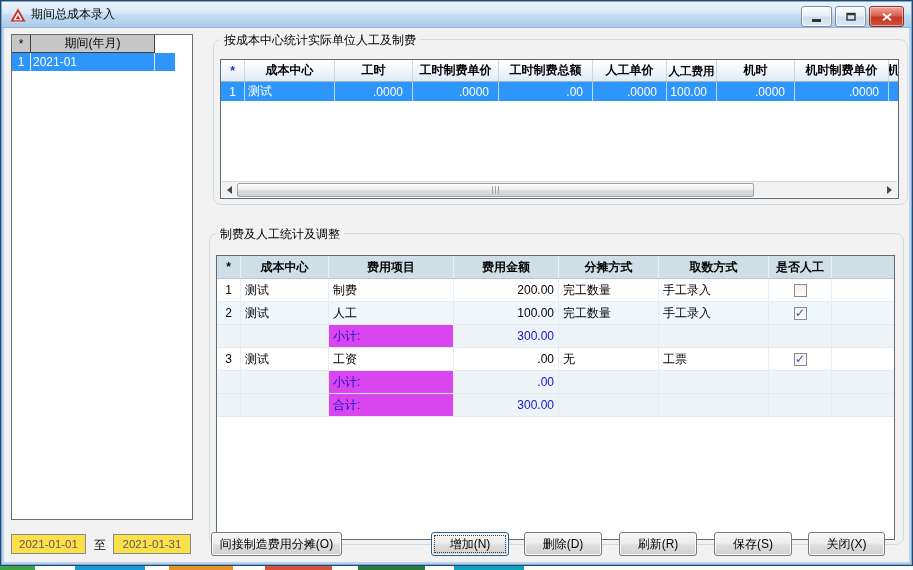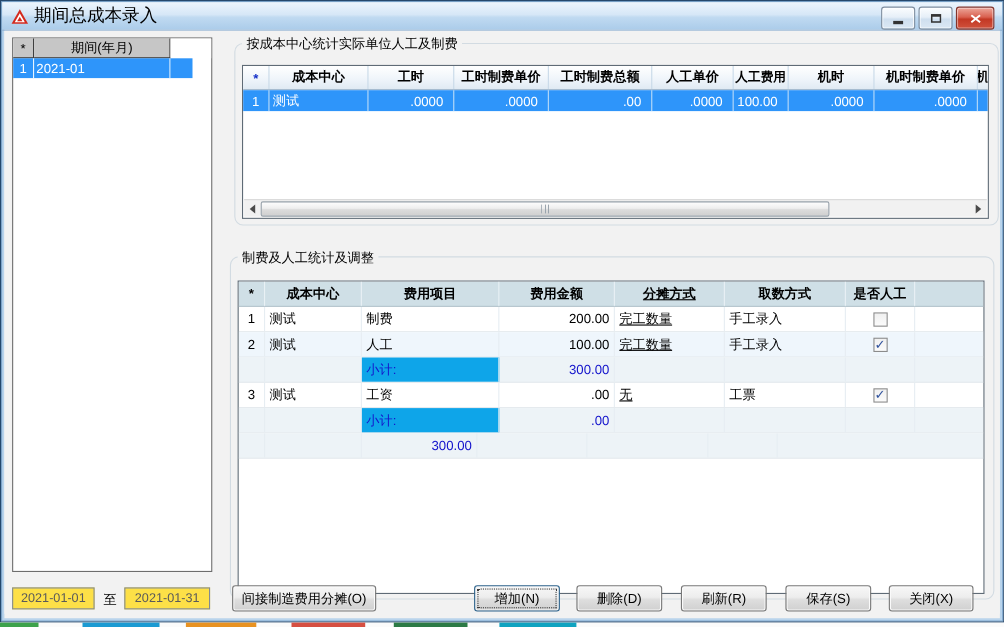--- a/index.html
+++ b/index.html
@@ -6,21 +6,21 @@
   .screen{position:relative;width:913px;height:570px;background:#ffffff;overflow:hidden;
           font-family:"Liberation Sans","DejaVu Sans",sans-serif;font-size:12px;color:#000;}
 
   
   .window{position:absolute;left:0;top:0;right:0;bottom:4px;background:#f2f2f2;
           border:1px solid #25486c;box-shadow:inset 0 0 0 1px #7fa8cf, inset 0 0 0 3px #b9d4ec;}
   .titlebar{position:absolute;left:1px;top:1px;right:1px;height:26px;
             background:linear-gradient(#ecf5fd,#d6e7f7 45%,#c0daf1 55%,#abccea);
             border-bottom:1px solid #93b4d4;display:flex;align-items:center;padding-left:8px;box-sizing:border-box;}
   .app-icon{width:16px;height:14px;margin-right:5px;display:inline-block;}
-  .title-text{font-size:16px;color:#000;text-align:center;}
+  .title-text{font-size:12px;color:#000;text-align:center;}
   .winbtns{position:absolute;right:7px;top:4px;display:flex;gap:3px;}
   .wb{width:29px;height:19px;border:1px solid #808fa0;border-radius:3px;display:flex;align-items:center;justify-content:center;
       background:linear-gradient(#fbfdfe,#e6eff8 45%,#cfdfef 55%,#dbe8f4);box-shadow:inset 0 0 0 1px rgba(255,255,255,.75);}
   .wb.close{width:33px;border-color:#83342b;background:linear-gradient(#eca79a,#d9604f 45%,#c33824 55%,#d0513c);box-shadow:inset 0 0 0 1px rgba(255,255,255,.45);}
   .glyph-min{width:9px;height:3px;background:#333;margin-top:8px;}
 
   
   .client{position:absolute;left:3px;top:27px;right:3px;bottom:7px;background:#f2f2f2;}
 
   
@@ -70,24 +70,24 @@
   
   .b-headrow{display:flex;height:22px;background:#cfdfe6;border-bottom:1px solid #b5c5cd;}
   .b-h{border-right:1px solid #e9f1f5;font-weight:bold;display:flex;align-items:center;justify-content:center;box-sizing:border-box;white-space:nowrap;overflow:hidden;}
   .b-row{display:flex;height:22px;border-bottom:1px solid #e5eaee;}
   .b-row.tint{background:#eff6fc;}
   .b-row.sum{background:#edf3f7;}
   .b-c{border-right:1px solid #e6edf2;display:flex;align-items:center;box-sizing:border-box;overflow:hidden;white-space:nowrap;}
   .b-c.ctr{justify-content:center;}
   .b-c.lft{padding-left:4px;}
   .b-c.rgt{justify-content:flex-end;padding-right:4px;}
-  .b0{width:24px;}.b1{width:88px;}.b2{width:125px;}.b3{width:105px;}.b4{width:100px;text-decoration:underline;}
+  .b0{width:24px;}.b1{width:88px;}.b2{width:125px;}.b3{width:105px;}.b4{width:100px;}
   .b5{width:110px;}.b6{width:63px;}.b7{flex:1;border-right:none;}
   .blue-txt{color:#1414cc;}
-  .sumlabel{background:#0ea5e9;}
+  .sumlabel{background:#d946ef;}
   .checkbox{width:13px;height:13px;border:1px solid #8b8b8b;background:linear-gradient(#f0f0f0,#fbfbfb);
             display:flex;align-items:center;justify-content:center;box-sizing:border-box;
             font-size:12px;line-height:11px;font-weight:bold;color:#31539e;}
 
   
   .datefield{position:absolute;height:20px;border:1px solid #828a93;background:#fde047;color:#5a5a5a;
              display:flex;align-items:center;justify-content:center;font-size:11.5px;box-sizing:border-box;}
   .to-label{position:absolute;font-size:12px;color:#000;}
   .btn{position:absolute;height:24px;border:1px solid #787878;border-radius:3px;
        background:linear-gradient(#f7f7f7,#ededed 45%,#dedede 55%,#d0d0d0);
@@ -260,20 +260,21 @@
             <div class="b-c b3 rgt blue-txt">.00</div>
             <div class="b-c b4"></div>
             <div class="b-c b5"></div>
             <div class="b-c b6"></div>
             <div class="b-c b7"></div>
           </div>
 
           <div class="b-row sum">
             <div class="b-c b0"></div>
             <div class="b-c b1"></div>
+            <div class="b-c b2 lft sumlabel blue-txt">合计:</div>
             <div class="b-c b3 rgt blue-txt">300.00</div>
             <div class="b-c b4"></div>
             <div class="b-c b5"></div>
             <div class="b-c b6"></div>
             <div class="b-c b7"></div>
           </div>
         </div>
       </div>
 
       <div class="datefield" style="left:7px;top:506px;width:75px;">2021-01-01</div>

